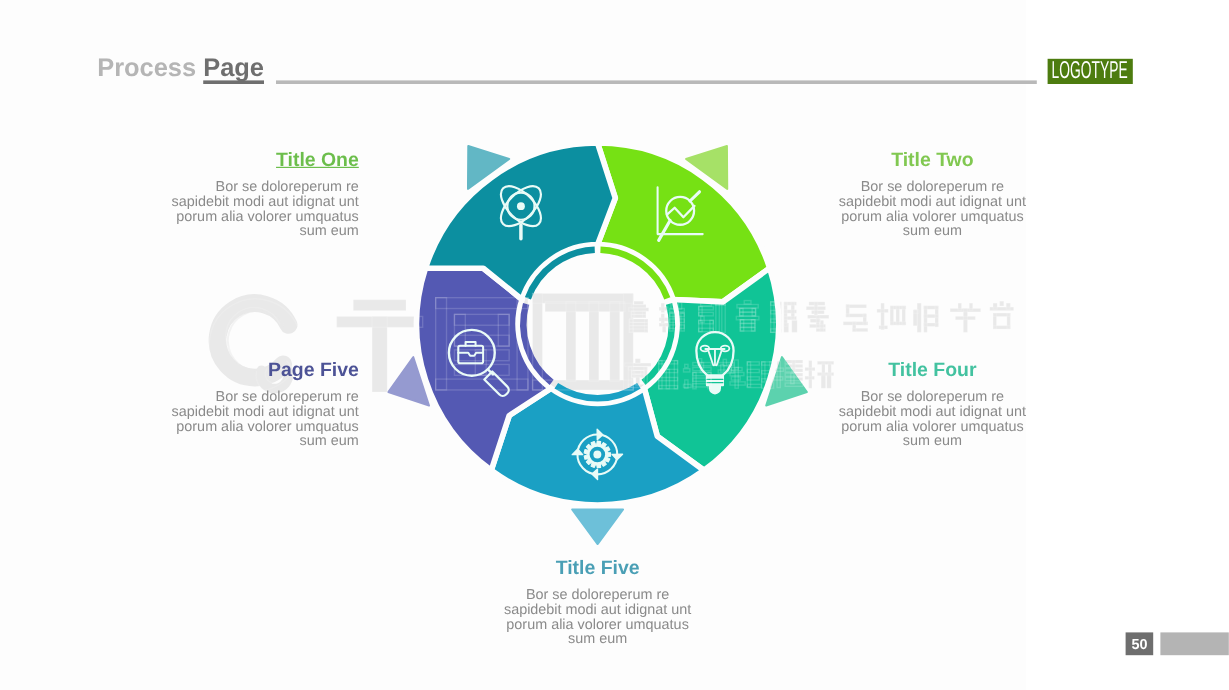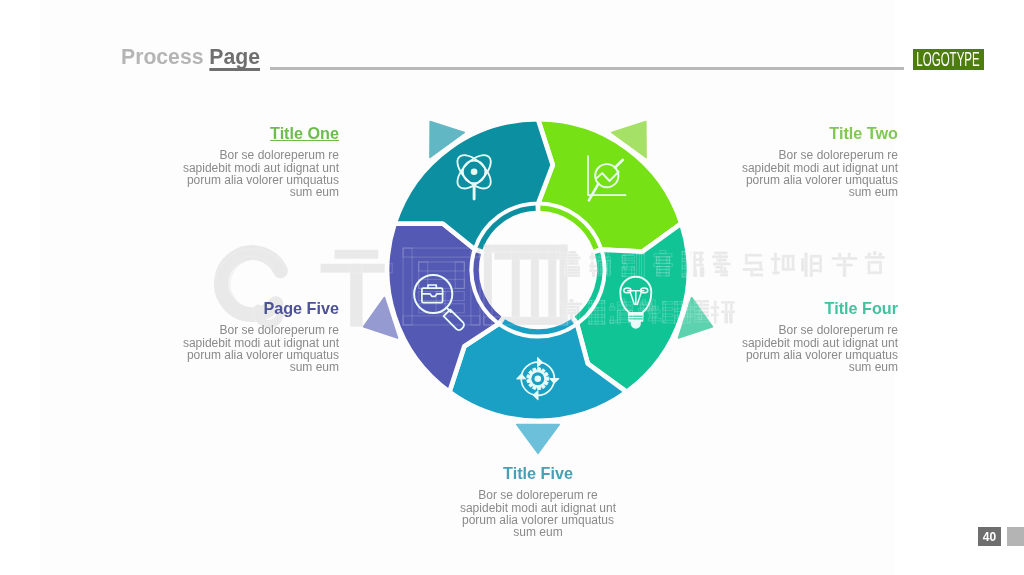--- a/index.html
+++ b/index.html
@@ -1,18 +1,18 @@
 <!DOCTYPE html>
 <html><head>
 <meta charset="utf-8">
 <style>
   html,body{margin:0;padding:0;background:#fff;}
   body{width:1024px;height:575px;overflow:hidden;
        font-family:"Liberation Sans",sans-serif;-webkit-font-smoothing:antialiased;}
-  .slide{position:relative;width:855px;height:575px;background:#fdfdfd;margin-left:40px;}
+  .slide{position:relative;width:855px;height:575px;background:#fdfdfd;}
 
   
   .hdr-title{position:absolute;left:81px;top:46px;font-size:21.2px;font-weight:700;
              line-height:1;white-space:nowrap;}
   .t-light{color:#b5b5b5;}
   .t-bold{color:#6f6f6f;text-decoration:underline;text-decoration-thickness:2.6px;
           text-underline-offset:4.2px;text-decoration-skip-ink:auto;}
   .hdr-rule{position:absolute;left:230px;top:67px;width:634px;height:2.6px;background:#b9b9b9;}
   .logo-box{position:absolute;left:873px;top:49px;width:70.5px;height:21.2px;background:#4d7c0f;
             overflow:hidden;}
@@ -25,21 +25,21 @@
   .pg-badge{position:absolute;left:938px;top:527px;width:23px;height:19px;background:#6e6e6e;
             display:flex;align-items:center;justify-content:center;}
   .pg-badge span{color:#fff;font-size:12px;font-weight:700;}
   .pg-bar{position:absolute;left:967px;top:527px;width:57px;height:19px;background:#b4b4b4;}
 
   
   .blk{position:absolute;width:162px;}
   .blk .ttl{font-size:16.2px;font-weight:700;line-height:11.6px;white-space:nowrap;}
   .blk .bdy{font-size:12px;line-height:12.3px;color:#8a8a8a;font-weight:400;margin-top:9.8px;}
   .al-r{text-align:right;}
-  .al-l{text-align:right;}
+  .al-l{text-align:center;}
   .al-c{text-align:center;}
 
   svg{position:absolute;left:0;top:0;}
 </style>
 </head>
 <body>
 
 <div class="slide">
 
   <svg width="1024" height="575" id="wm-layer">
@@ -628,21 +628,21 @@
       </g>
     </svg>
 
   <div class="hdr-title"><span class="t-light">Process </span><span class="t-bold">Page</span></div>
   <div class="hdr-rule"></div>
   <div class="logo-box">
       <span>LOGOTYPE</span>
     </div>
 
   <div class="pg-badge">
-      <span>40</span>
+      <span>50</span>
     </div>
   <div class="pg-bar"></div>
 
   <div class="blk al-r" style="left:137px;top:128px;">
     <div class="ttl" style="color: rgb(108, 190, 76); text-decoration: underline;">Title One</div>
     <div class="bdy">Bor se doloreperum re sapidebit modi aut idignat unt porum alia volorer umquatus sum eum</div>
   </div>
   <div class="blk al-l" style="left:696px;top:128px;">
     <div class="ttl" style="color: rgb(129, 200, 81);">Title Two</div>
     <div class="bdy">Bor se doloreperum re sapidebit modi aut idignat unt porum alia volorer umquatus sum eum</div>

